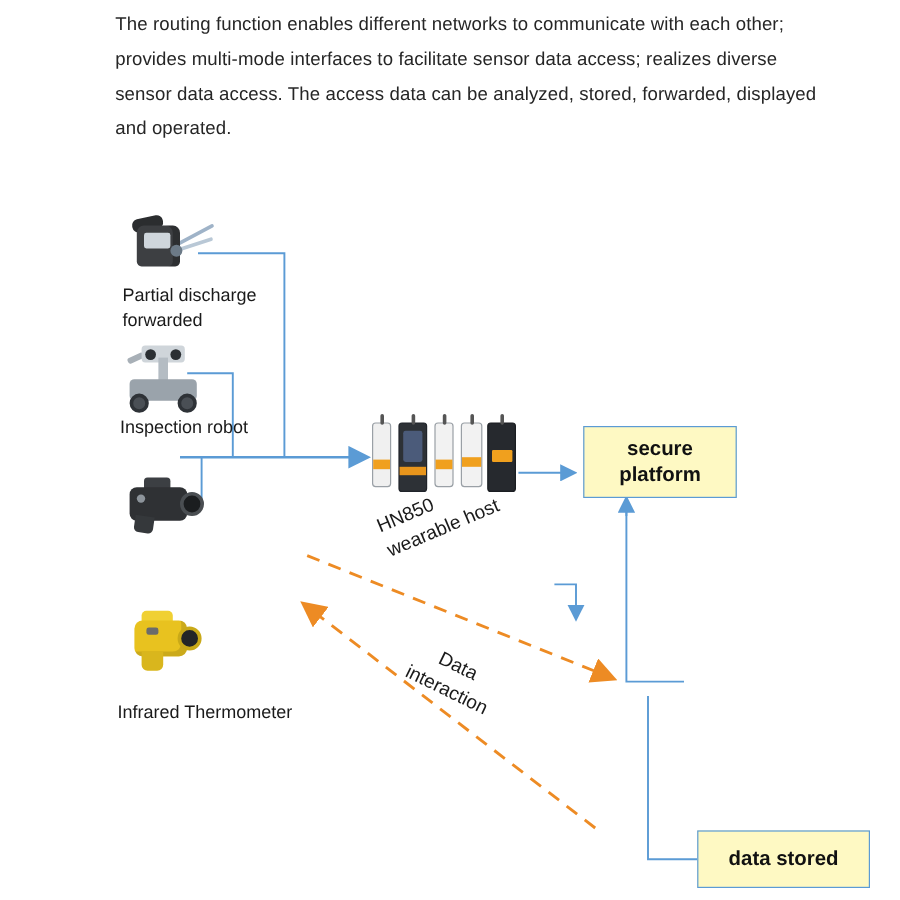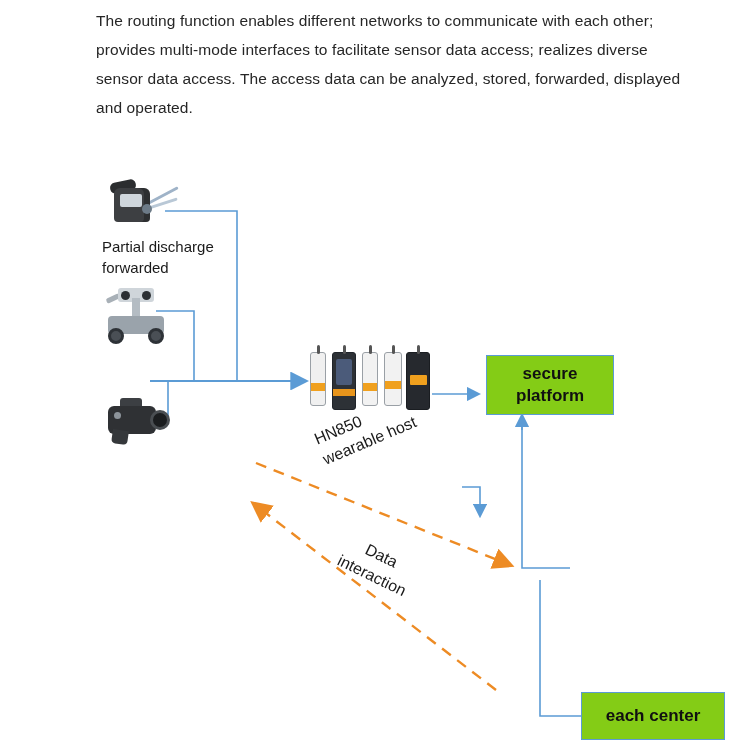--- a/index.html
+++ b/index.html
@@ -59,21 +59,21 @@
     width: 170px;
     font-size: 15px;
     line-height: 21px;
     color: #1a1a1a;
   }
 
   
   .box {
     position: absolute;
     border: 1.4px solid #5b9bd5;
-    background: #84cc16;
+    background: #fef9c3;
     box-sizing: border-box;
     display: flex;
     align-items: center;
     justify-content: center;
     text-align: center;
     font-weight: bold;
     font-size: 17px;
     line-height: 22px;
     color: #111;
     padding: 4px 8px;
@@ -385,32 +385,43 @@
     <div class="art">
       <div class="rb-arm"></div>
       <div class="rb-head"></div>
       <div class="rb-eye l"></div>
       <div class="rb-eye r"></div>
       <div class="rb-mast"></div>
       <div class="rb-base"></div>
       <div class="rb-wheel l"></div>
       <div class="rb-wheel r"></div>
     </div>
+    <div class="caption" style="top:64px;">Inspection robot</div>
   </div>
 
   <div class="device" style="left:70px; top:392px;">
     <div class="art">
       <div class="uv-top"></div>
       <div class="uv-body"></div>
       <div class="uv-grip"></div>
       <div class="uv-lens"></div>
       <div class="uv-dot"></div>
     </div>
   </div>
 
+  <div class="device" style="left:70px; top:505px;">
+    <div class="art">
+      <div class="ir-hood"></div>
+      <div class="ir-body"></div>
+      <div class="ir-handle"></div>
+      <div class="ir-lens"></div>
+      <div class="ir-btn"></div>
+    </div>
+    <div class="caption" style="top:78px;">Infrared Thermometer</div>
+  </div>
 
   <div id="hosts">
     <div class="host h1">
         <span class="ant"></span>
         <span class="band"></span>
       </div>
     <div class="host h2">
         <span class="ant"></span>
         <span class="scr"></span>
         <span class="band"></span>
@@ -431,15 +442,15 @@
 
   <div class="diag-label" id="label-hn850">HN850
 wearable host</div>
   <div class="diag-label" id="label-data">Data
 interaction</div>
 
   <div class="box" style="left:458px; top:355px; width:128px; height:60px;">secure
 platform</div>
 
 
-  <div class="box" style="left:553px; top:692px; width:144px; height:48px;">each center</div>
+  <div class="box" style="left:553px; top:692px; width:144px; height:48px;">data stored</div>
 
 </div>
 
 </body></html>

